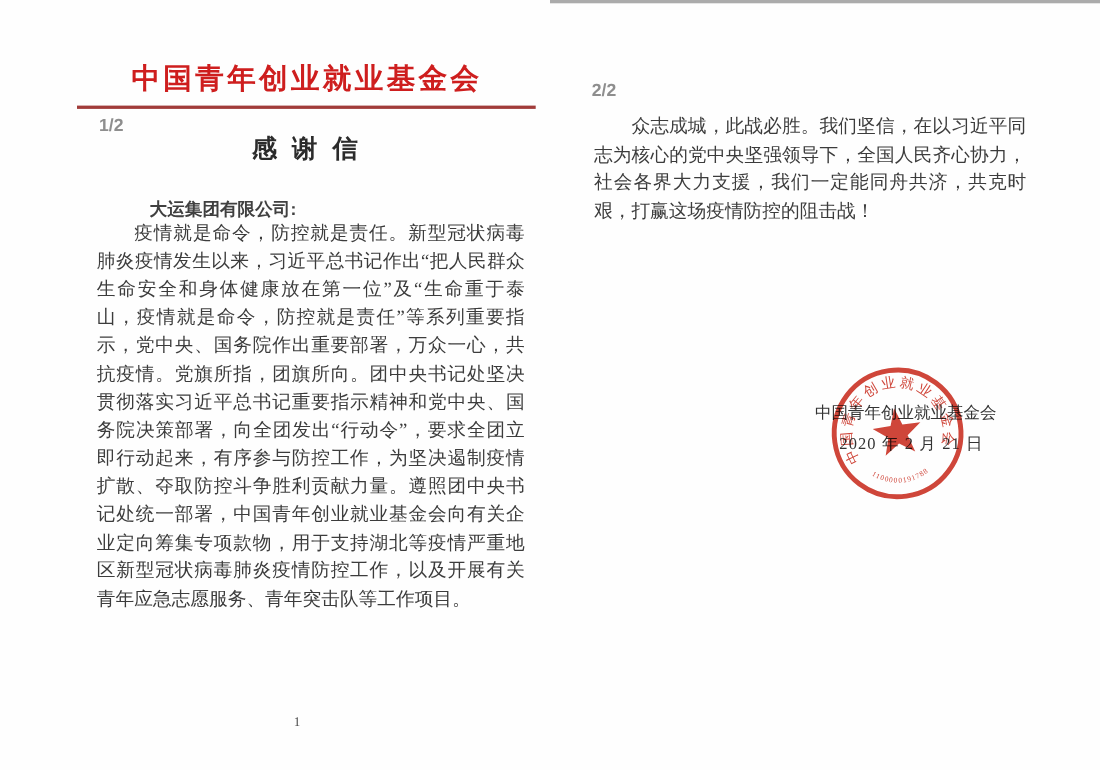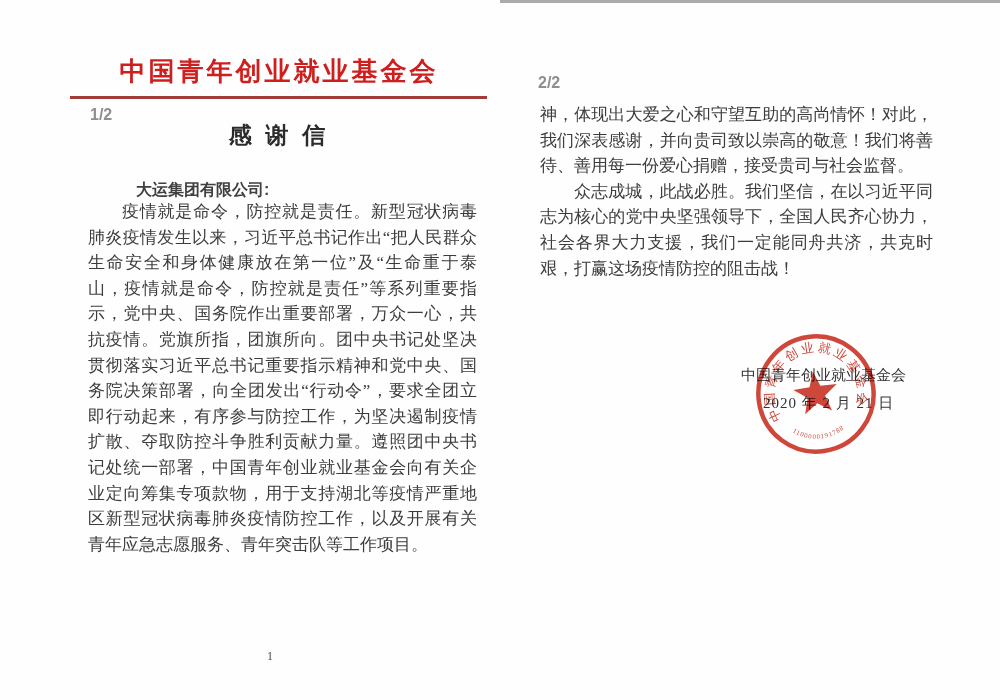--- a/index.html
+++ b/index.html
@@ -63,21 +63,20 @@
 <div class="abs page-marker marker-1">1/2</div>
 <div class="abs letter-title">感 谢 信</div>
 <div class="abs salutation">大运集团有限公司:</div>
 <div class="abs body-col col-1">
   <p class="indent">疫情就是命令，防控就是责任。新型冠状病毒肺炎疫情发生以来，习近平总书记作出“把人民群众生命安全和身体健康放在第一位”及“生命重于泰山，疫情就是命令，防控就是责任”等系列重要指示，党中央、国务院作出重要部署，万众一心，共抗疫情。党旗所指，团旗所向。团中央书记处坚决贯彻落实习近平总书记重要指示精神和党中央、国务院决策部署，向全团发出“行动令”，要求全团立即行动起来，有序参与防控工作，为坚决遏制疫情扩散、夺取防控斗争胜利贡献力量。遵照团中央书记处统一部署，中国青年创业就业基金会向有关企业定向筹集专项款物，用于支持湖北等疫情严重地区新型冠状病毒肺炎疫情防控工作，以及开展有关青年应急志愿服务、青年突击队等工作项目。</p>
 </div>
 <div class="abs page-num">1</div>
 
 <div class="abs page-marker marker-2">2/2</div>
 <div class="abs body-col col-2">
-  <p>神，体现出大爱之心和守望互助的高尚情怀！对此，我们深表感谢，并向贵司致以崇高的敬意！我们将善待、善用每一份爱心捐赠，接受贵司与社会监督。</p>
   <p class="indent">众志成城，此战必胜。我们坚信，在以习近平同志为核心的党中央坚强领导下，全国人民齐心协力，社会各界大力支援，我们一定能同舟共济，共克时艰，打赢这场疫情防控的阻击战！</p>
 </div>
 <div class="abs sig-name">中国青年创业就业基金会</div>
 <div class="abs sig-date">2020 年 2 月 21 日</div>
 
 <div class="abs seal">
   <svg viewBox="0 0 200 200" xmlns="http://www.w3.org/2000/svg">
     <defs>
       <path id="sealTop" d="M 42.8 133 A 66 66 0 1 1 157.2 133"></path>
       <path id="sealBot" d="M 55 153.6 A 70 70 0 0 0 145 153.6"></path>

